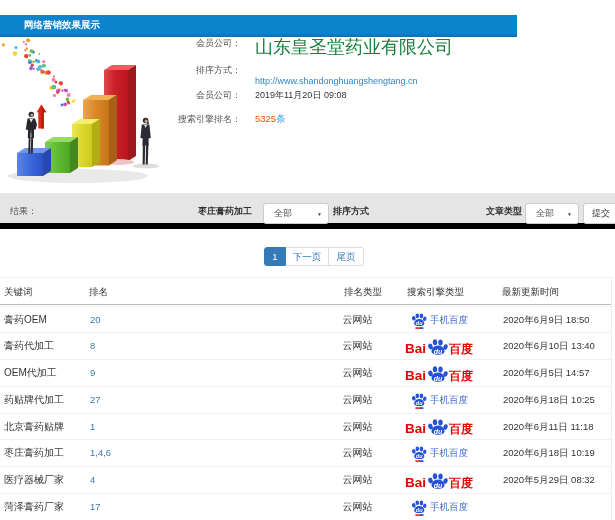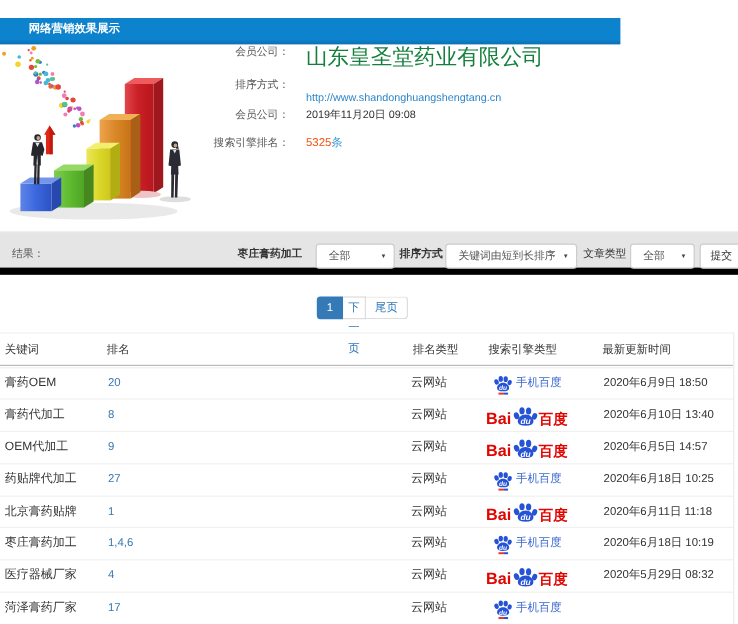--- a/index.html
+++ b/index.html
@@ -178,29 +178,28 @@
 <div class="lab" style="top:88.5px">会员公司：</div>
 <div class="val" style="top:88.5px;color:#333">2019年11月20日 09:08</div>
 <div class="lab" style="top:113px">搜索引擎排名：</div>
 <div class="val" style="top:112.5px;font-size:9.5px"><span style="color:#f5500e">5325</span><span style="color:#3b9ad6">条</span></div>
 
 <div class="fbar">
 <div class="fl" style="left:10px;color:#555">结果：</div>
 <div class="fl" style="left:198px;color:#333;font-weight:bold">枣庄膏药加工</div>
 <div class="sel" style="left:263px;width:66px">全部<span class="ar" style="line-height:21px">▼</span></div>
 <div class="fl" style="left:333px;color:#333;font-weight:bold">排序方式</div>
-<div class="sel" style="left:371px;width:110px">关键词由短到长排序<span class="ar" style="line-height:21px">▼</span></div>
-<div class="fl" style="left:486px;color:#333;font-weight:normal">文章类型</div>
+<div class="fl" style="left:486px;color:#333;font-weight:bold">文章类型</div>
 <div class="sel" style="left:525px;width:54px">全部<span class="ar" style="line-height:21px">▼</span></div>
 <div class="sel" style="left:583px;width:36px;color:#333;text-align:center;padding-left:0">提交</div>
 </div>
 
 <div class="pg">
 <div class="on" style="width:22px">1</div>
-<div style="width:19px">下一页</div>
+<div style="width:43px">下一页</div>
 <div class="last" style="width:35px">尾页</div>
 </div>
 
 <div class="thead">
 <span style="left:4px">关键词</span>
     <span style="left:89px">排名</span>
 <span style="left:344px">排名类型</span>
     <span style="left:407px">搜索引擎类型</span>
 <span style="left:502px">最新更新时间</span>
 </div>

